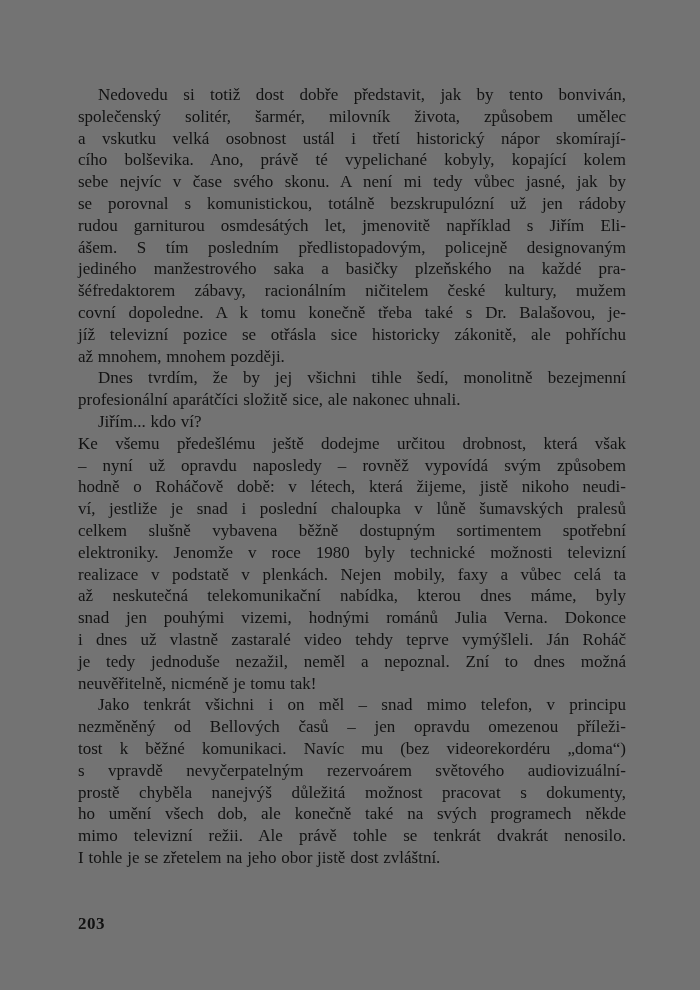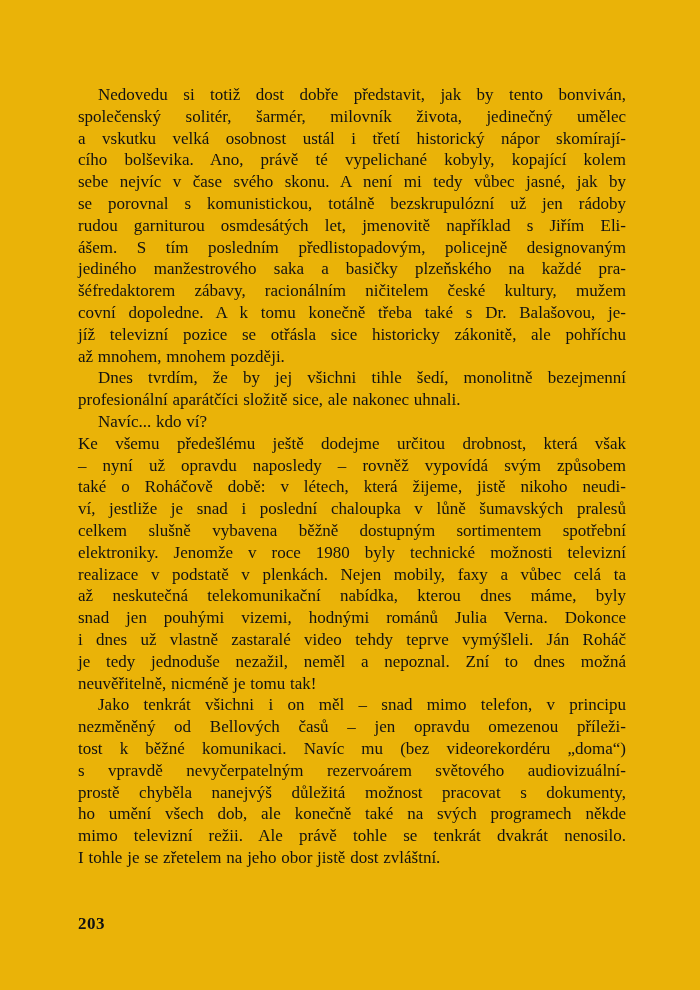--- a/index.html
+++ b/index.html
@@ -11,21 +11,21 @@
     width: 700px;
     height: 990px;
     font-family: "Liberation Serif", "DejaVu Serif", serif;
     color: #121212;
     -webkit-font-smoothing: antialiased;
   }
   .page {
     position: relative;
     width: 700px;
     height: 990px;
-    background: #eab308;
+    background: #737373;
     overflow: hidden;
   }
   .text-block {
     position: absolute;
     left: 78px;
     top: 84px;
     width: 548px;
   }
   .paragraph { margin: 0; }
   .paragraph.gap-before { }
@@ -50,44 +50,44 @@
     letter-spacing: 0.5px;
   }
 </style>
 </head>
 <body>
 
 <div class="page">
   <div class="text-block">
       <div class="paragraph">
         <div class="line indent">Nedovedu si totiž dost dobře představit, jak by tento bonviván,</div>
-        <div class="line">společenský solitér, šarmér, milovník života, jedinečný umělec</div>
+        <div class="line">společenský solitér, šarmér, milovník života, způsobem umělec</div>
         <div class="line">a vskutku velká osobnost ustál i třetí historický nápor skomírají-</div>
         <div class="line">cího bolševika. Ano, právě té vypelichané kobyly, kopající kolem</div>
         <div class="line">sebe nejvíc v čase svého skonu. A není mi tedy vůbec jasné, jak by</div>
         <div class="line">se porovnal s komunistickou, totálně bezskrupulózní už jen rádoby</div>
         <div class="line">rudou garniturou osmdesátých let, jmenovitě například s Jiřím Eli-</div>
         <div class="line">ášem. S tím posledním předlistopadovým, policejně designovaným</div>
         <div class="line">jediného manžestrového saka a basičky plzeňského na každé pra-</div>
         <div class="line">šéfredaktorem zábavy, racionálním ničitelem české kultury, mužem</div>
         <div class="line">covní dopoledne. A k tomu konečně třeba také s Dr. Balašovou, je-</div>
         <div class="line">jíž televizní pozice se otřásla sice historicky zákonitě, ale pohříchu</div>
         <div class="line last">až mnohem, mnohem později.</div>
       </div>
       <div class="paragraph">
         <div class="line indent">Dnes tvrdím, že by jej všichni tihle šedí, monolitně bezejmenní</div>
         <div class="line last">profesionální aparátčíci složitě sice, ale nakonec uhnali.</div>
       </div>
       <div class="paragraph">
-        <div class="line last indent">Navíc... kdo ví?</div>
+        <div class="line last indent">Jiřím... kdo ví?</div>
       </div>
       <div class="paragraph gap-before">
         <div class="line">Ke všemu předešlému ještě dodejme určitou drobnost, která však</div>
         <div class="line">– nyní už opravdu naposledy – rovněž vypovídá svým způsobem</div>
-        <div class="line">také o Roháčově době: v létech, která žijeme, jistě nikoho neudi-</div>
+        <div class="line">hodně o Roháčově době: v létech, která žijeme, jistě nikoho neudi-</div>
         <div class="line">ví, jestliže je snad i poslední chaloupka v lůně šumavských pralesů</div>
         <div class="line">celkem slušně vybavena běžně dostupným sortimentem spotřební</div>
         <div class="line">elektroniky. Jenomže v roce 1980 byly technické možnosti televizní</div>
         <div class="line">realizace v podstatě v plenkách. Nejen mobily, faxy a vůbec celá ta</div>
         <div class="line">až neskutečná telekomunikační nabídka, kterou dnes máme, byly</div>
         <div class="line">snad jen pouhými vizemi, hodnými románů Julia Verna. Dokonce</div>
         <div class="line">i dnes už vlastně zastaralé video tehdy teprve vymýšleli. Ján Roháč</div>
         <div class="line">je tedy jednoduše nezažil, neměl a nepoznal. Zní to dnes možná</div>
         <div class="line last">neuvěřitelně, nicméně je tomu tak!</div>
       </div>

